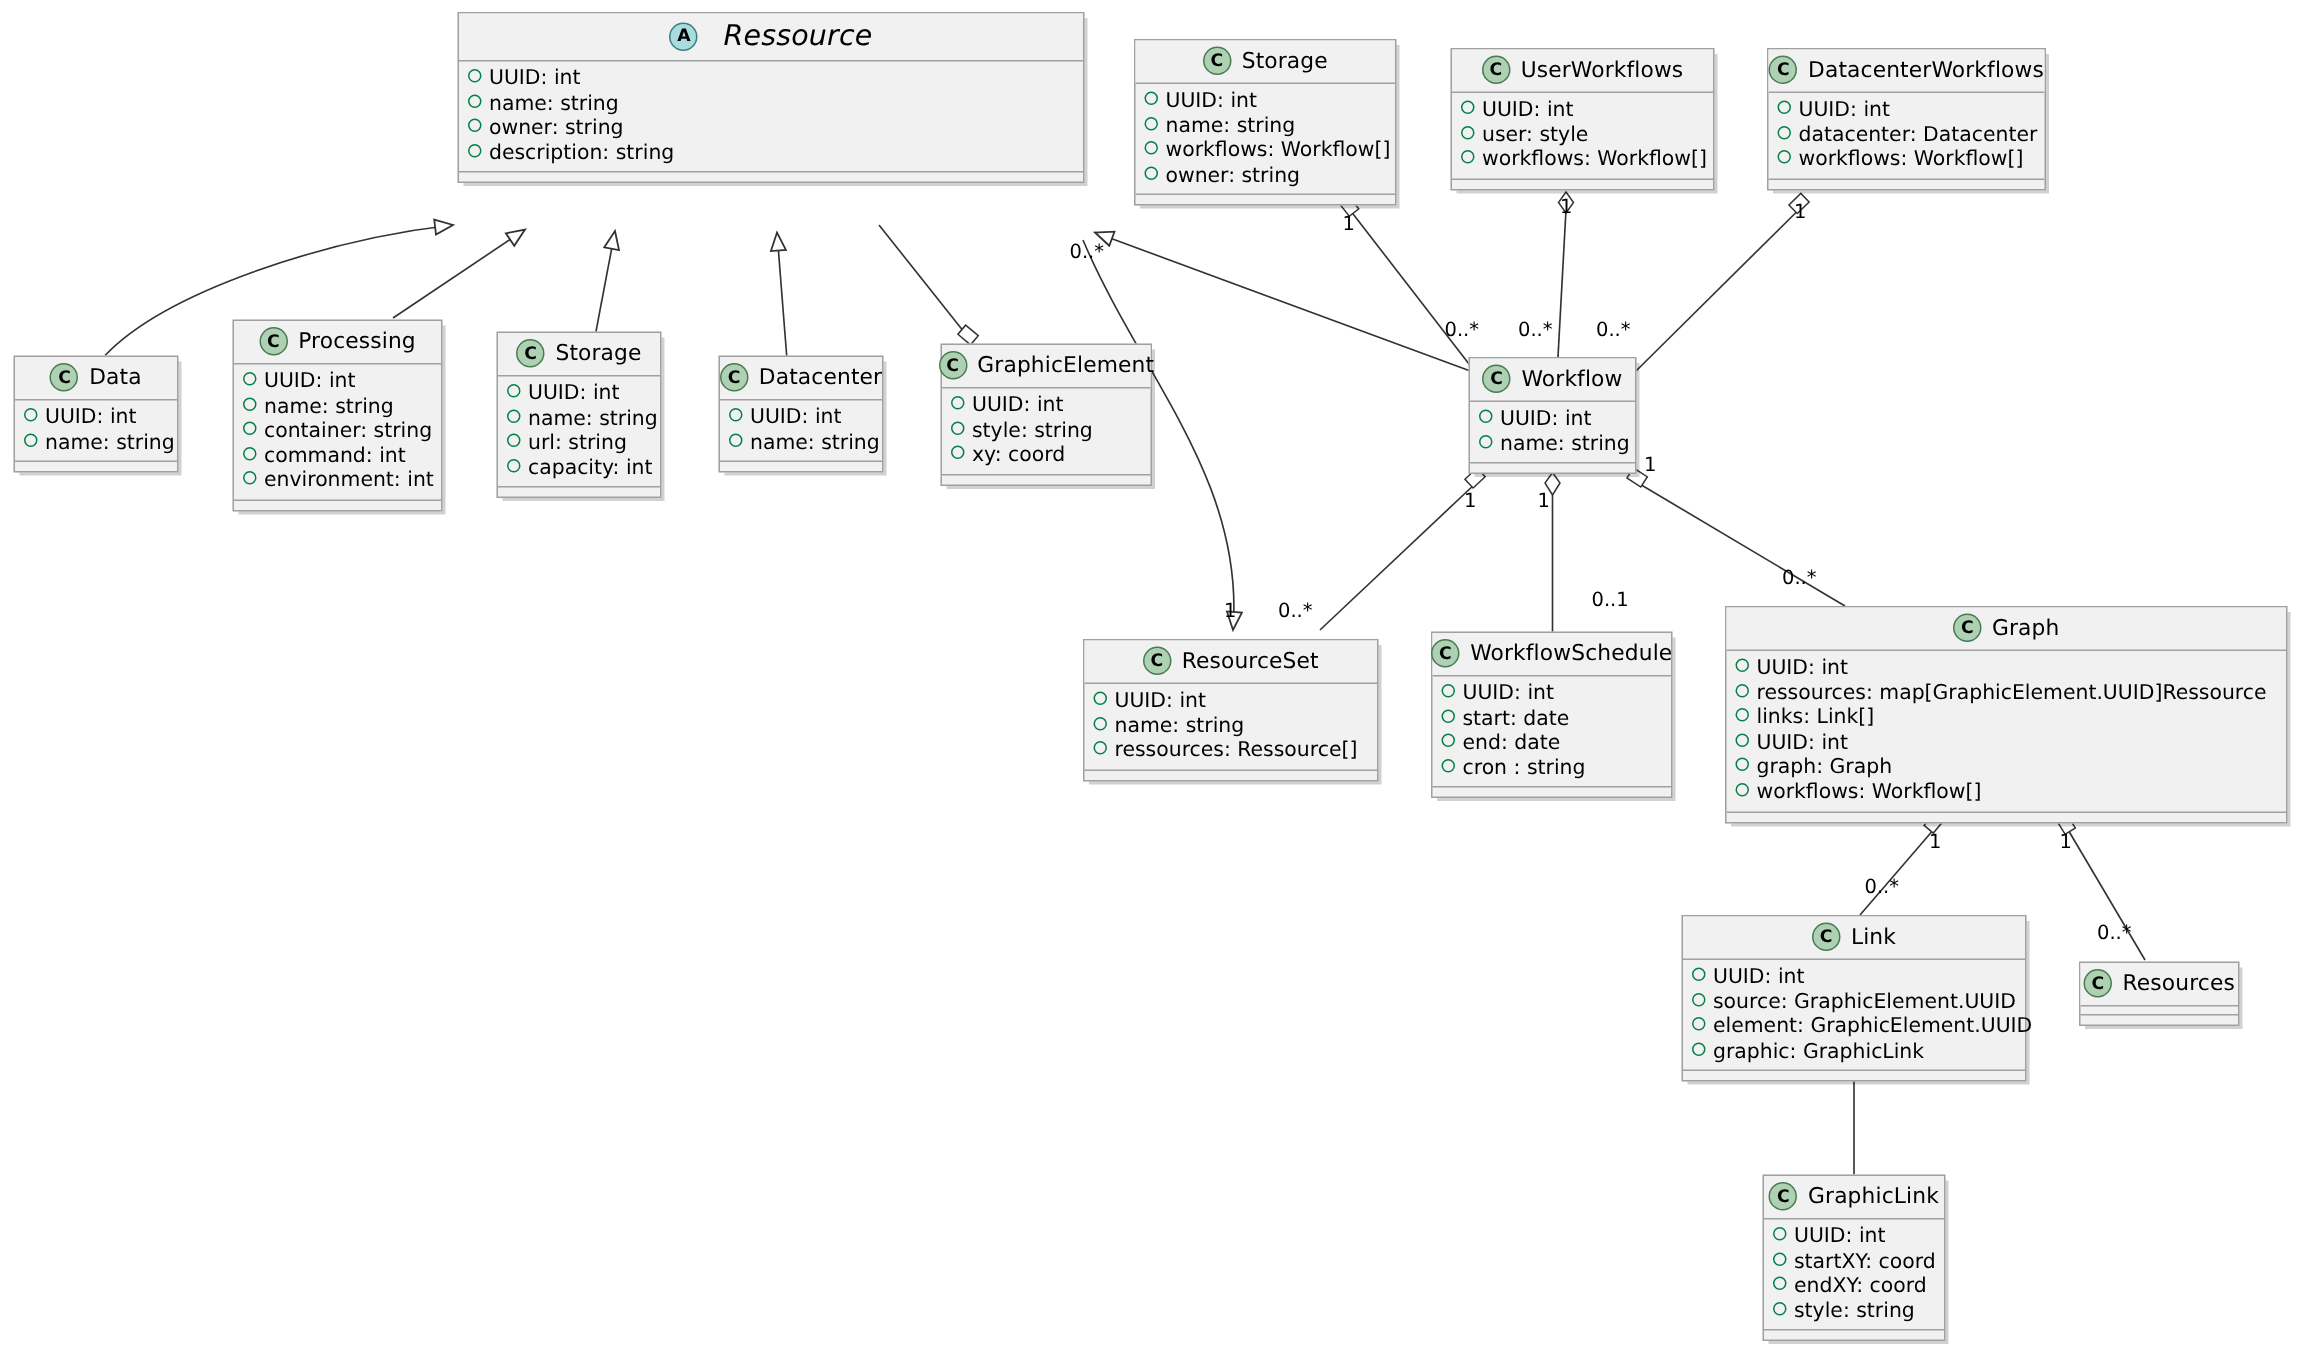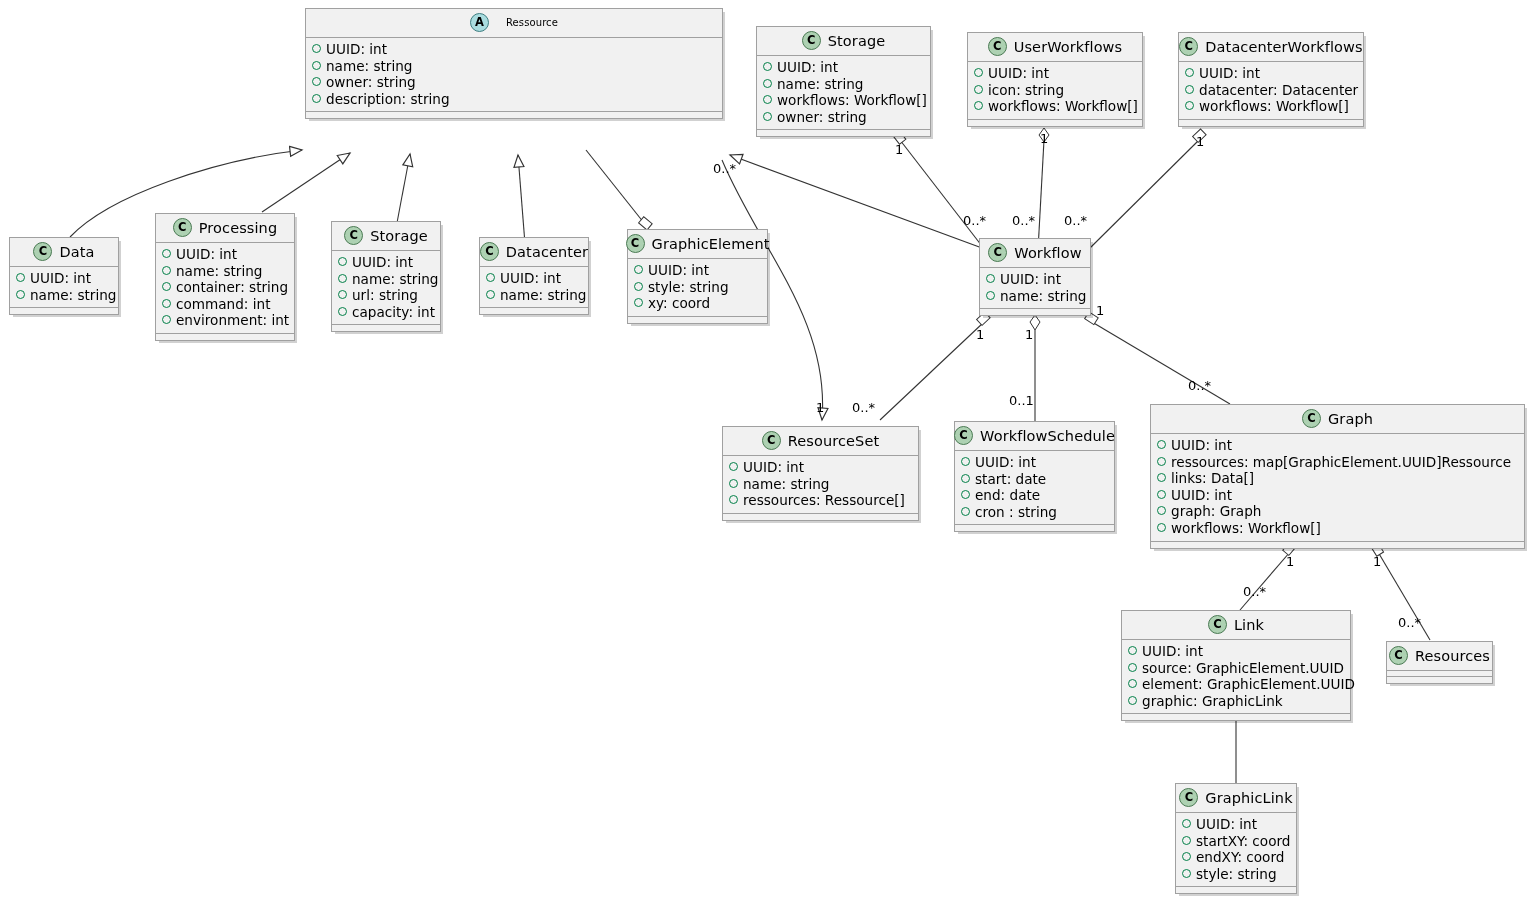--- a/index.html
+++ b/index.html
@@ -42,21 +42,22 @@
     background: #F1F1F1;
     border-bottom: 1px solid #A0A0A0;
     white-space: nowrap;
   }
   .cls-title {
     font-size: 14.5px;
     color: #000000;
     letter-spacing: 0.1px;
   }
   .abstract .cls-title {
-    font-size: 10px;
+    font-style: italic;
+    font-size: 19px;
     margin-left: 10px;
   }
   .badge {
     display: inline-flex;
     align-items: center;
     justify-content: center;
     width: 17px;
     height: 17px;
     border-radius: 50%;
     font-size: 11.5px;
@@ -226,21 +227,21 @@
       <span class="badge badge-c">C</span>
       <span class="cls-title">UserWorkflows</span>
     </div>
     <div class="cls-attrs">
       <div class="attr">
           <span class="vis"></span>
           <span>UUID: int</span>
         </div>
       <div class="attr">
           <span class="vis"></span>
-          <span>icon: string</span>
+          <span>user: style</span>
         </div>
       <div class="attr">
           <span class="vis"></span>
           <span>workflows: Workflow[]</span>
         </div>
     </div>
     <div class="cls-methods"></div>
   </div>
 
   <div class="umlclass" style="left:1178px; top:32px; width:186px;">
@@ -454,21 +455,21 @@
       <div class="attr">
           <span class="vis"></span>
           <span>UUID: int</span>
         </div>
       <div class="attr">
           <span class="vis"></span>
           <span>ressources: map[GraphicElement.UUID]Ressource</span>
         </div>
       <div class="attr">
           <span class="vis"></span>
-          <span>links: Data[]</span>
+          <span>links: Link[]</span>
         </div>
       <div class="attr">
           <span class="vis"></span>
           <span>UUID: int</span>
         </div>
       <div class="attr">
           <span class="vis"></span>
           <span>graph: Graph</span>
         </div>
       <div class="attr">
@@ -543,21 +544,21 @@
   <span class="mlabel" style="left:713px; top:161px;">0..*</span>
   <span class="mlabel" style="left:895px; top:142px;">1</span>
   <span class="mlabel" style="left:963px; top:213px;">0..*</span>
   <span class="mlabel" style="left:1040px; top:131px;">1</span>
   <span class="mlabel" style="left:1012px; top:213px;">0..*</span>
   <span class="mlabel" style="left:1196px; top:134px;">1</span>
   <span class="mlabel" style="left:1064px; top:213px;">0..*</span>
   <span class="mlabel" style="left:976px; top:327px;">1</span>
   <span class="mlabel" style="left:852px; top:400px;">0..*</span>
   <span class="mlabel" style="left:1025px; top:327px;">1</span>
-  <span class="mlabel" style="left:1009px; top:393px;">0..1</span>
+  <span class="mlabel" style="left:1061px; top:393px;">0..1</span>
   <span class="mlabel" style="left:1096px; top:303px;">1</span>
   <span class="mlabel" style="left:1188px; top:378px;">0..*</span>
   <span class="mlabel" style="left:816px; top:400px;">1</span>
   <span class="mlabel" style="left:1286px; top:554px;">1</span>
   <span class="mlabel" style="left:1243px; top:584px;">0..*</span>
   <span class="mlabel" style="left:1373px; top:554px;">1</span>
   <span class="mlabel" style="left:1398px; top:615px;">0..*</span>
 
 </div>
 

